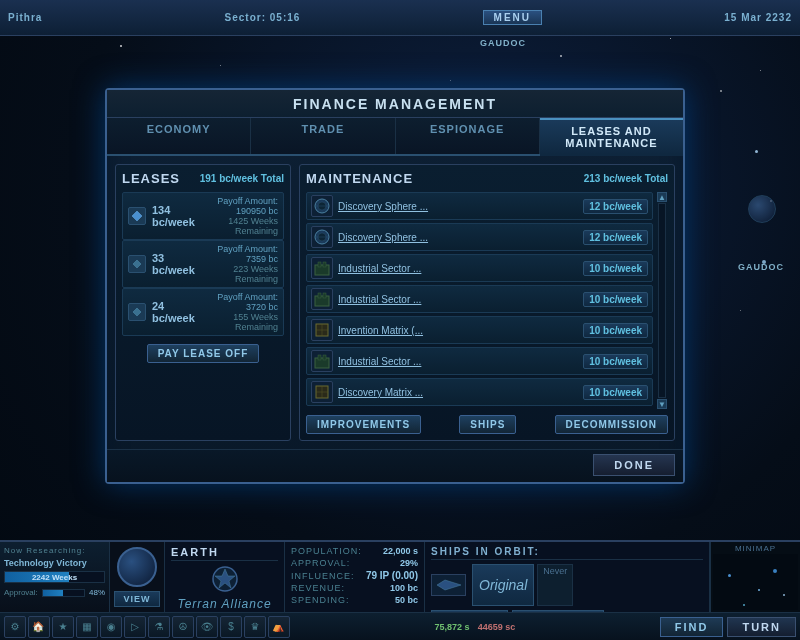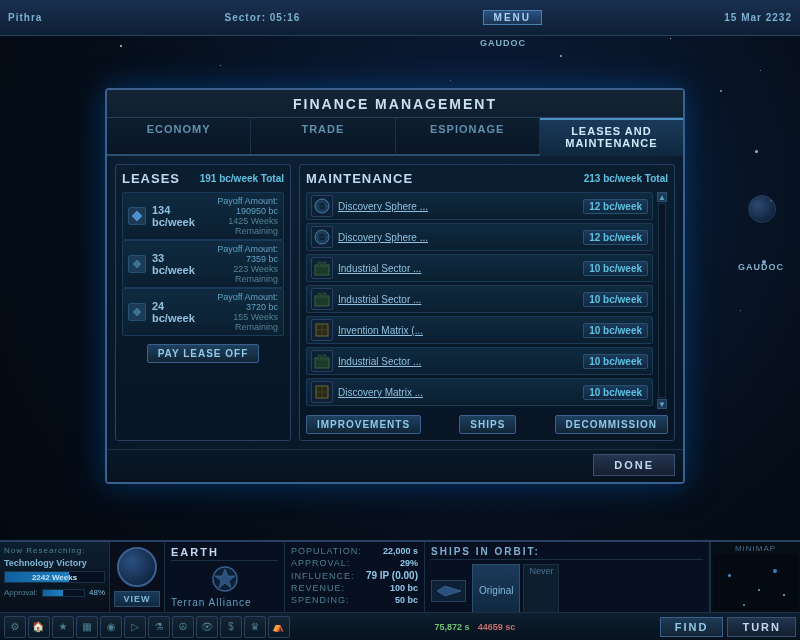--- a/index.html
+++ b/index.html
@@ -366,23 +366,24 @@
     .stat-value {
       color: #90c8e8;
       font-size: 9px;
       font-weight: bold;
     }
 
     .ship-btn {
       background: linear-gradient(180deg, #1a3a5a 0%, #0f2840 100%);
       border: 1px solid #2a5070;
       color: #80b8d8;
-      font-size: 10px;
-      padding: 20px 6px;
+      font-size: 14px;
+      padding: 12px 6px;
       cursor: pointer;
+      font-style: italic;
     }
 
     .never-badge {
       background: #0d1f2f;
       border: 1px solid #1a3045;
       color: #4a7090;
       font-size: 9px;
       padding: 1px 5px;
     }
 
@@ -735,21 +736,21 @@
   </div>
 
   <div style="width:120px;background:#071020;border-right:1px solid #1a3045;padding:4px 6px;display:flex;flex-direction:column;">
     <div style="color:#c0d8f0;font-size:11px;font-weight:bold;letter-spacing:2px;text-transform:uppercase;border-bottom:1px solid #1a3045;padding-bottom:2px;margin-bottom:3px;">Earth</div>
     <div style="display:flex;align-items:center;justify-content:center;margin-bottom:3px;">
       <svg width="30" height="30" viewBox="0 0 30 30">
           <circle cx="15" cy="15" r="12" fill="#0d2035" stroke="#3a6090" stroke-width="1.5"></circle>
           <polygon points="15,5 18,12 25,12 19,17 21,24 15,19 9,24 11,17 5,12 12,12" fill="#2a5080" stroke="#4a80a0" stroke-width="0.5"></polygon>
         </svg>
     </div>
-    <div style="color:#60a0c0;font-size:10px;letter-spacing:1px;">Terran Alliance</div>
+    <div style="color:#60a0c0;font-size:12px;letter-spacing:1px;text-align:center;font-style:italic;">Terran Alliance</div>
   </div>
 
   <div style="width:140px;background:#071020;border-right:1px solid #1a3045;padding:4px 6px;display:flex;flex-direction:column;gap:2px;">
     <div class="stat-row">
       <span class="stat-label">Population:</span>
       <span class="stat-value">22,000 s</span>
     </div>
     <div class="stat-row">
       <span class="stat-label">Approval:</span>
       <span class="stat-value">29%</span>

